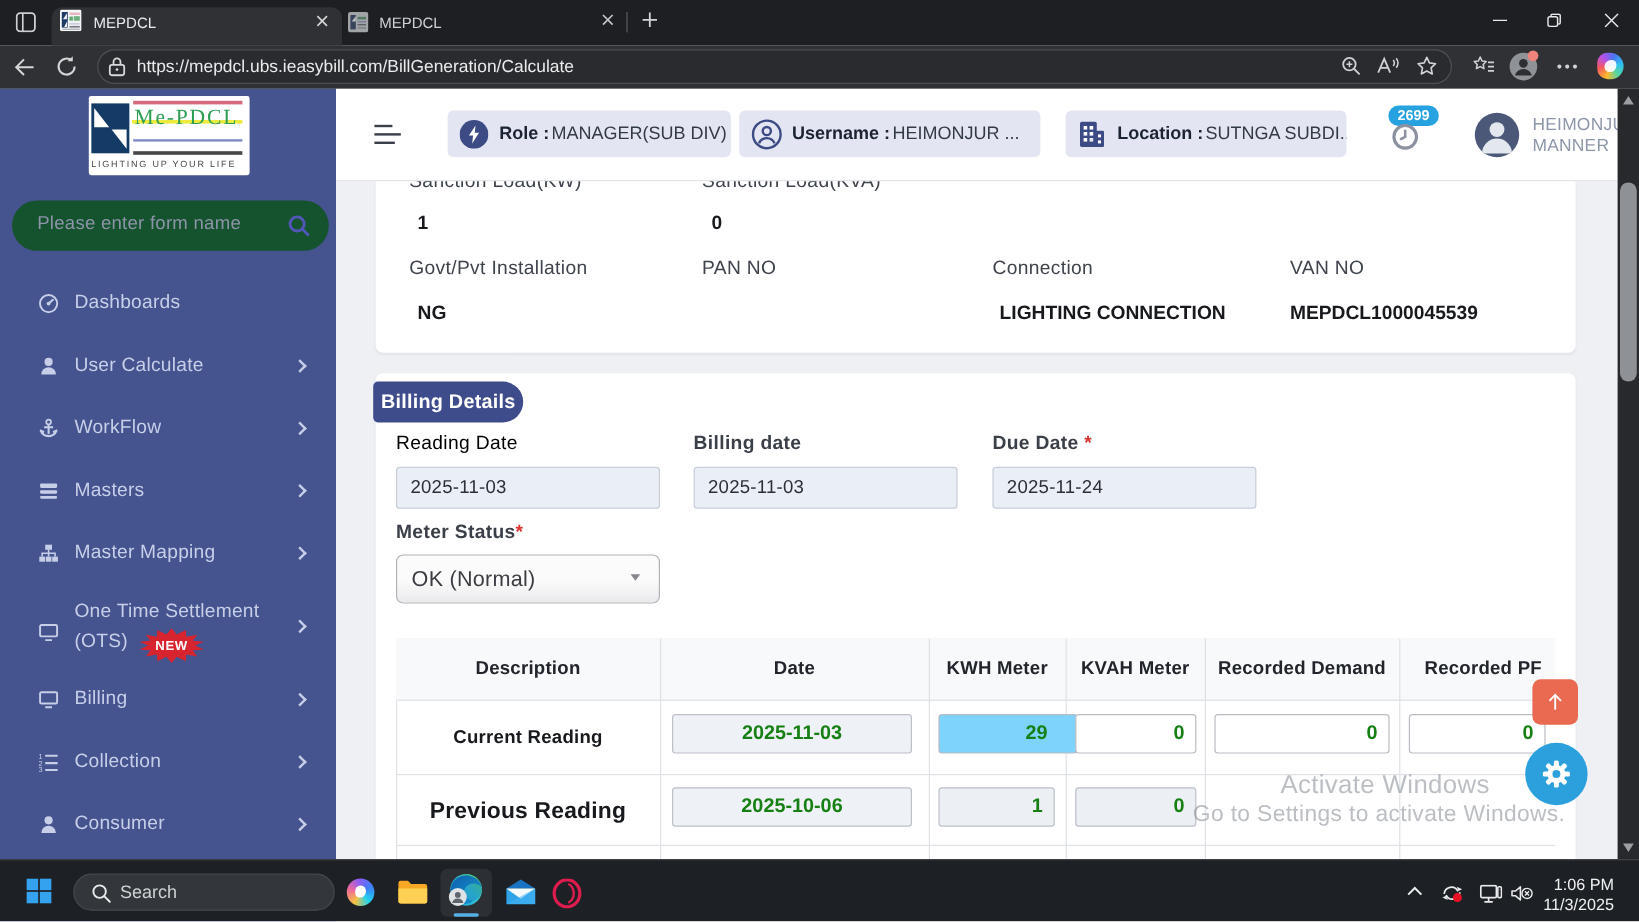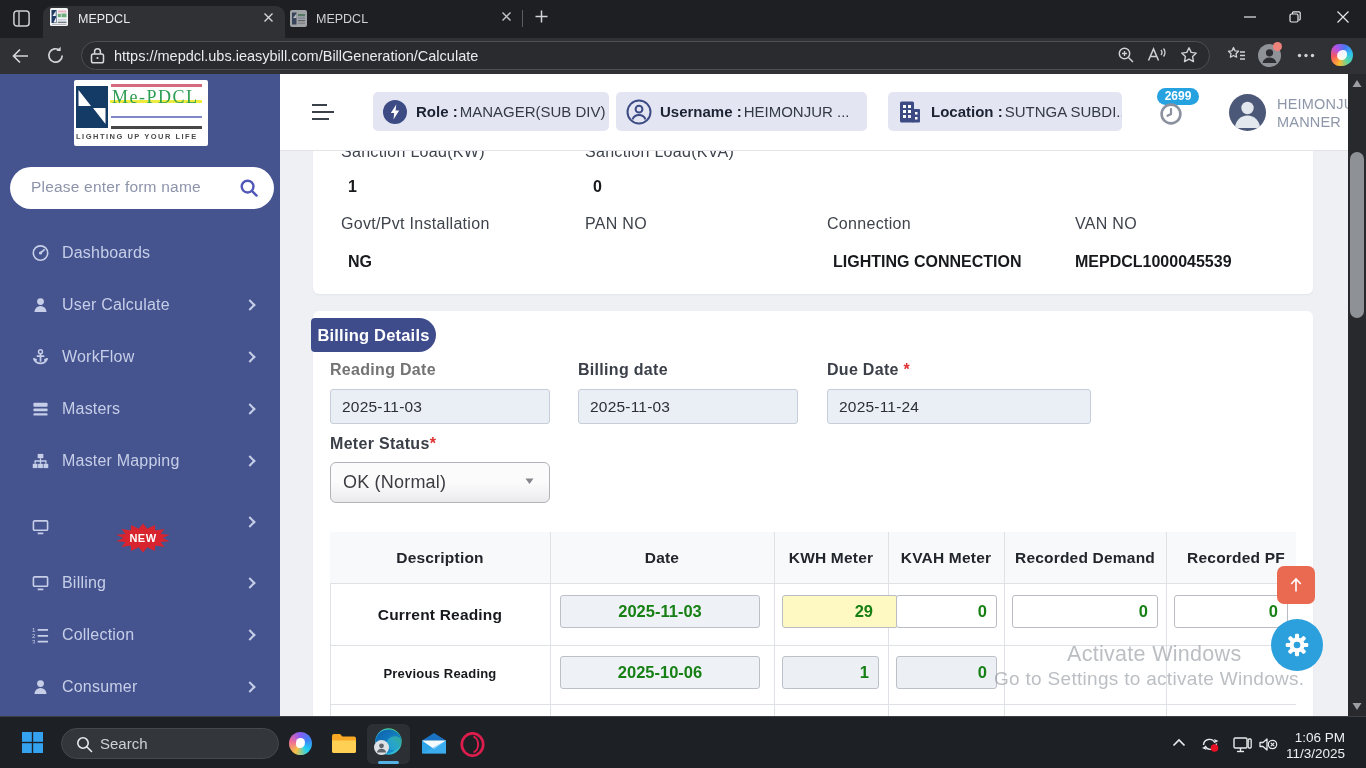--- a/index.html
+++ b/index.html
@@ -153,24 +153,24 @@
     <svg class="abs" style="left:2px;top:6px" width="32" height="42" viewBox="0 0 32 42">
       <rect x="0" y="0" width="32" height="42" fill="#143a66"></rect>
       <polygon points="2.5,4 2.5,20 15,20" fill="#fdfdfd"></polygon>
       <polygon points="17,22 29.5,22 29.5,38" fill="#fdfdfd"></polygon>
     </svg>
     <div class="abs" style="left:37px;top:4px;width:91px;height:3px;background:#d66a7d"></div>
     <div class="abs" style="left:36px;top:20px;width:92px;height:3px;background:#eceb3e"></div>
     <div class="abs" style="left:38px;top:7px;font-size:18px;font-weight:normal;color:#2e9e54;letter-spacing:1.5px;font-family:'Liberation Serif',serif">Me-PDCL</div>
     <div class="abs" style="left:37px;top:36px;width:91px;height:2px;background:#8089c8"></div>
     <div class="abs" style="left:37px;top:46px;width:91px;height:3px;background:#474747"></div>
-    <div class="abs" style="left:2px;top:52px;font-size:7.5px;font-weight:bold;color:#4a4a4a;letter-spacing:1.5px;white-space:nowrap">LIGHTING UP YOUR LIFE</div>
-  </div>
-
-  <div class="abs" style="left:10px;top:93px;width:264px;height:42px;background:#ffffff;border-radius:21px">
+    <div class="abs" style="left:2px;top:52px;font-size:7.5px;font-weight:normal;color:#4a4a4a;letter-spacing:1.5px;white-space:nowrap">LIGHTING UP YOUR LIFE</div>
+  </div>
+
+  <div class="abs" style="left:10px;top:93px;width:264px;height:42px;background:#14532d;border-radius:21px">
     <div class="abs" style="left:21px;top:11px;font-size:15.5px;color:#8d94aa;letter-spacing:.2px">Please enter form name</div>
     <svg class="abs" style="left:229px;top:11px" width="20" height="20" viewBox="0 0 20 20">
           <circle cx="8.6" cy="8.6" r="5.9" fill="none" stroke="#5157b9" stroke-width="2.4"></circle>
           <line x1="13.1" y1="13.1" x2="17.6" y2="17.6" stroke="#5157b9" stroke-width="2.4" stroke-linecap="round"></line>
         </svg>
   </div>
 
   <div class="mi" style="top:153px">
     <svg class="ic" viewBox="0 0 18 18">
           <circle cx="9" cy="9" r="7.6" fill="none" stroke="#c7cfe8" stroke-width="1.7"></circle>
@@ -215,20 +215,21 @@
           <path d="M9 6 V9 M3.3 12 V9 H14.7 V12 M9 9 V12" fill="none" stroke="#c7cfe8" stroke-width="1.4"></path>
         </svg>
     <div class="tx">Master Mapping</div>
         <div class="ch"></div>
   </div>
   <div class="mi" style="top:422px;height:62px">
     <svg class="ic" viewBox="0 0 18 18">
           <rect x="1.5" y="2.5" width="15" height="10" rx="1.2" fill="none" stroke="#c7cfe8" stroke-width="1.7"></rect>
           <line x1="6" y1="15.8" x2="12" y2="15.8" stroke="#c7cfe8" stroke-width="1.7"></line>
         </svg>
+    <div class="tx" style="top:1px;transform:none;line-height:25px">One Time Settlement<br>(OTS)</div>
     <div class="ch" style="top:42%"></div>
     <svg class="abs" style="left:115px;top:523px;top:27px" width="56" height="30" viewBox="0 0 56 30">
           <polygon points="28.0,0.5 32.3,5.7 39.9,1.9 40.2,7.6 49.5,6.0 45.6,10.9 54.8,11.8 47.5,15.0 54.8,18.2 45.6,19.1 49.5,24.0 40.2,22.4 39.9,28.1 32.3,24.3 28.0,29.5 23.7,24.3 16.1,28.1 15.8,22.4 6.5,24.0 10.4,19.1 1.2,18.2 8.5,15.0 1.2,11.8 10.4,10.9 6.5,6.0 15.8,7.6 16.1,1.9 23.7,5.7" fill="#d8242e"></polygon>
           <text x="28" y="19" font-size="11" font-weight="bold" fill="#fff" text-anchor="middle" font-family="Liberation Sans" letter-spacing="0.5">NEW</text>
         </svg>
   </div>
   <div class="mi" style="top:483px">
     <svg class="ic" viewBox="0 0 18 18">
           <rect x="1.5" y="2.5" width="15" height="10" rx="1.2" fill="none" stroke="#c7cfe8" stroke-width="1.7"></rect>
           <line x1="6" y1="15.8" x2="12" y2="15.8" stroke="#c7cfe8" stroke-width="1.7"></line>
@@ -320,26 +321,26 @@
   <div class="lbl" style="left:61px;top:64px">Govt/Pvt Installation</div>
   <div class="lbl" style="left:305px;top:64px">PAN NO</div>
   <div class="lbl" style="left:547px;top:64px">Connection</div>
   <div class="lbl" style="left:795px;top:64px">VAN NO</div>
   <div class="val" style="left:68px;top:102px">NG</div>
   <div class="val" style="left:553px;top:102px">LIGHTING CONNECTION</div>
   <div class="val" style="left:795px;top:102px">MEPDCL1000045539</div>
 
   <div class="card" style="left:33px;top:160px;width:1000px;height:620px"></div>
   <div class="abs" style="left:31px;top:167px;width:125px;height:34px;background:#3f4c8c;border-radius:4px 17px 17px 4px;color:#fff;font-size:16.5px;font-weight:bold;line-height:34px;text-align:center;letter-spacing:.2px">Billing Details</div>
-  <div class="lbl" style="left:50px;top:210px;font-weight:bold;color:#737373">Reading Date</div>
+  <div class="lbl" style="left:50px;top:210px;font-weight:normal;color:#000000">Reading Date</div>
   <div class="lbl" style="left:298px;top:210px;font-weight:bold;color:#3a3f48">Billing date</div>
   <div class="lbl" style="left:547px;top:210px;font-weight:bold;color:#3a3f48">Due Date <span class="red">*</span></div>
   <div class="inp" style="left:50px;top:238px;width:220px">2025-11-03</div>
   <div class="inp" style="left:298px;top:238px;width:220px">2025-11-03</div>
-  <div class="inp" style="left:547px;top:238px;width:264px">2025-11-24</div>
+  <div class="inp" style="left:547px;top:238px;width:220px">2025-11-24</div>
   <div class="lbl" style="left:50px;top:284px;font-weight:bold;color:#3a3f48">Meter Status<span class="red">*</span></div>
   <div class="abs" style="left:50px;top:311px;width:220px;height:41px;border:1px solid #b2b2b8;border-radius:6px;background:linear-gradient(#fbfbfb 50%,#f0f0f2 85%,#e9e9ec);font-size:18px;color:#3c3c42;line-height:39px;padding-left:12px;letter-spacing:.2px">OK (Normal)
     <svg class="abs" style="right:15px;top:15px" width="9" height="7" viewBox="0 0 9 7">
           <path d="M0.5 0.5 L4.5 6 L8.5 0.5" fill="#86868c"></path>
         </svg>
   </div>
 
   <div class="abs" style="left:50px;top:381px;width:966px;height:184px;overflow:hidden">
     <div class="abs" style="left:0;top:0;width:976px;height:300px;border:1px solid #dee2e6;background:#fff"></div>
 
@@ -355,26 +356,26 @@
     <div class="abs" style="left:444px;top:0;width:1px;height:184px;background:#dee2e6"></div>
     <div class="abs" style="left:558px;top:0;width:1px;height:184px;background:#dee2e6"></div>
     <div class="abs" style="left:674px;top:0;width:1px;height:184px;background:#dee2e6"></div>
     <div class="abs" style="left:836px;top:0;width:1px;height:184px;background:#dee2e6"></div>
 
     <div class="abs" style="left:0;top:113px;width:976px;height:1px;background:#dee2e6"></div>
     <div class="abs" style="left:0;top:172px;width:976px;height:1px;background:#dee2e6"></div>
 
     <div class="th" style="left:0;top:23px;top:74px;width:220px;font-size:15.5px;color:#17191d">Current Reading</div>
     <div class="tb" style="left:230px;top:63px;width:200px;height:33px;background:#eef1f5;text-align:center">2025-11-03</div>
-    <div class="tb" style="left:452px;top:63px;width:116px;height:33px;background:#fef9c3;border-color:#b9bdc3;text-align:right;padding-right:24px">29</div>
+    <div class="tb" style="left:452px;top:63px;width:116px;height:33px;background:#7dd3fc;border-color:#b9bdc3;text-align:right;padding-right:24px">29</div>
     <div class="tb" style="left:566px;top:63px;width:101px;height:33px;background:#fff;border-color:#b9bdc3;text-align:right;padding-right:9px">0</div>
     <div class="tb" style="left:682px;top:63px;width:146px;height:33px;background:#fff;border-color:#b9bdc3;text-align:right;padding-right:9px">0</div>
     <div class="tb" style="left:844px;top:63px;width:114px;height:33px;background:#fff;border-color:#b9bdc3;text-align:right;padding-right:9px">0</div>
 
-    <div class="th" style="left:0;top:134px;width:220px;font-size:13px;color:#17191d">Previous Reading</div>
+    <div class="th" style="left:0;top:134px;width:220px;font-size:19px;color:#17191d">Previous Reading</div>
     <div class="tb" style="left:230px;top:124px;width:200px;height:33px;background:#eef1f5;text-align:center">2025-10-06</div>
     <div class="tb" style="left:452px;top:124px;width:97px;height:33px;background:#eceff4;text-align:right;padding-right:9px">1</div>
     <div class="tb" style="left:566px;top:124px;width:101px;height:33px;background:#eceff4;text-align:right;padding-right:9px">0</div>
   </div>
 
   <div class="abs" style="left:787px;top:491px;font-size:21.5px;color:rgba(145,150,157,.62);letter-spacing:.3px">Activate Windows</div>
   <div class="abs" style="left:714px;top:517px;font-size:19px;color:rgba(145,150,157,.62);letter-spacing:.3px">Go to Settings to activate Windows.</div>
 
   <div class="abs" style="left:997px;top:415px;width:38px;height:38px;background:#ea6951;border-radius:7px">
     <svg class="abs" style="left:12px;top:11px" width="14" height="16" viewBox="0 0 14 16">

